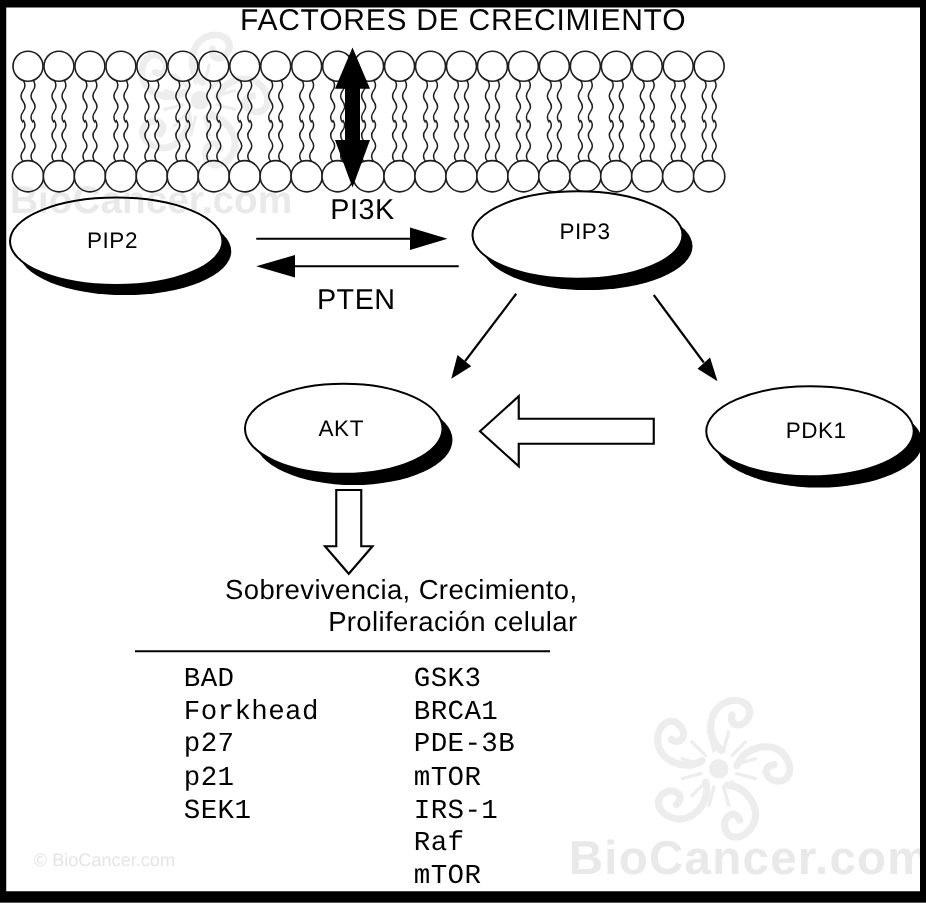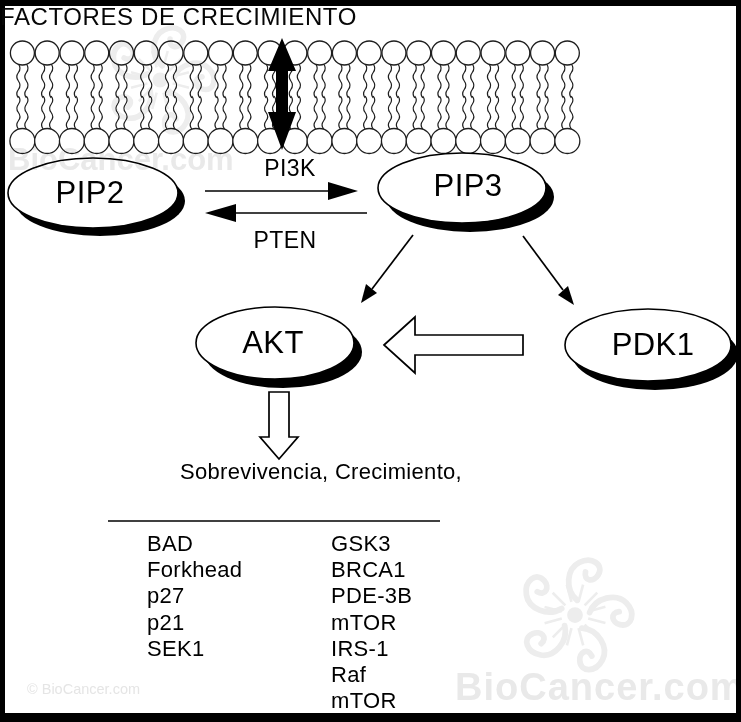--- a/index.html
+++ b/index.html
@@ -5,27 +5,27 @@
   html,body{margin:0;padding:0;background:#444;}
   .stage{
     position:relative;width:741px;height:722px;background:#000;overflow:hidden;
     font-family:"Liberation Sans", sans-serif;color:#000;
   }
   .inner-bg{position:absolute;left:5px;top:6px;width:731px;height:707px;background:#fff;}
   .layer{position:absolute;left:0;top:0;width:741px;height:722px;}
   .diagram-svg{z-index:2;}
   .labels{position:absolute;inset:0;z-index:3;}
   .lbl{position:absolute;transform:translate(-50%,-50%);white-space:nowrap;letter-spacing:.4px;}
-  .title{position:absolute;left:0;top:3px;width:741px;
+  .title{position:absolute;left:0;top:3px;width:741px;text-align:center;
          font-size:24px;letter-spacing:.6px;color:#060606;}
-  .node-label{font-size:31px;}
+  .node-label{font-size:18px;}
   .enzyme-label{font-size:23px;}
   .outcomes{position:absolute;left:100px;top:459px;width:362px;text-align:right;
             font-size:22px;line-height:26px;letter-spacing:.3px;}
-  .list-col{position:absolute;top:531px;font-size:22px;line-height:26.2px;letter-spacing:.3px;}
+  .list-col{position:absolute;top:531px;font-size:22px;line-height:26.2px;letter-spacing:.3px;font-family:Liberation Mono, monospace;}
   .list-col div{white-space:nowrap;}
   .col-left{left:147px;}
   .col-right{left:331px;}
   
   .tail{fill:none;stroke:#1e1e1e;stroke-width:1.2;}
   .head{fill:#fff;stroke:#1e1e1e;stroke-width:1.3;}
   
   .shadow{fill:#000;}
   .node{fill:#fff;stroke:#000;stroke-width:1.6;}
   .thin{stroke:#000;stroke-width:1.7;fill:none;}
@@ -245,20 +245,21 @@
     <div class="lbl node-label" style="left:90px;top:193px">PIP2</div>
     <div class="lbl node-label" style="left:468px;top:186px">PIP3</div>
     <div class="lbl node-label" style="left:273px;top:343px">AKT</div>
     <div class="lbl node-label" style="left:653px;top:345px">PDK1</div>
 
     <div class="lbl enzyme-label" style="left:290px;top:168px">PI3K</div>
     <div class="lbl enzyme-label" style="left:285px;top:240px">PTEN</div>
 
     <div class="outcomes">
       <div>Sobrevivencia, Crecimiento,</div>
+      <div>Proliferación celular</div>
     </div>
 
     <div class="list-col col-left">
       <div>BAD</div>
       <div>Forkhead</div>
       <div>p27</div>
       <div>p21</div>
       <div>SEK1</div>
     </div>
     <div class="list-col col-right">

